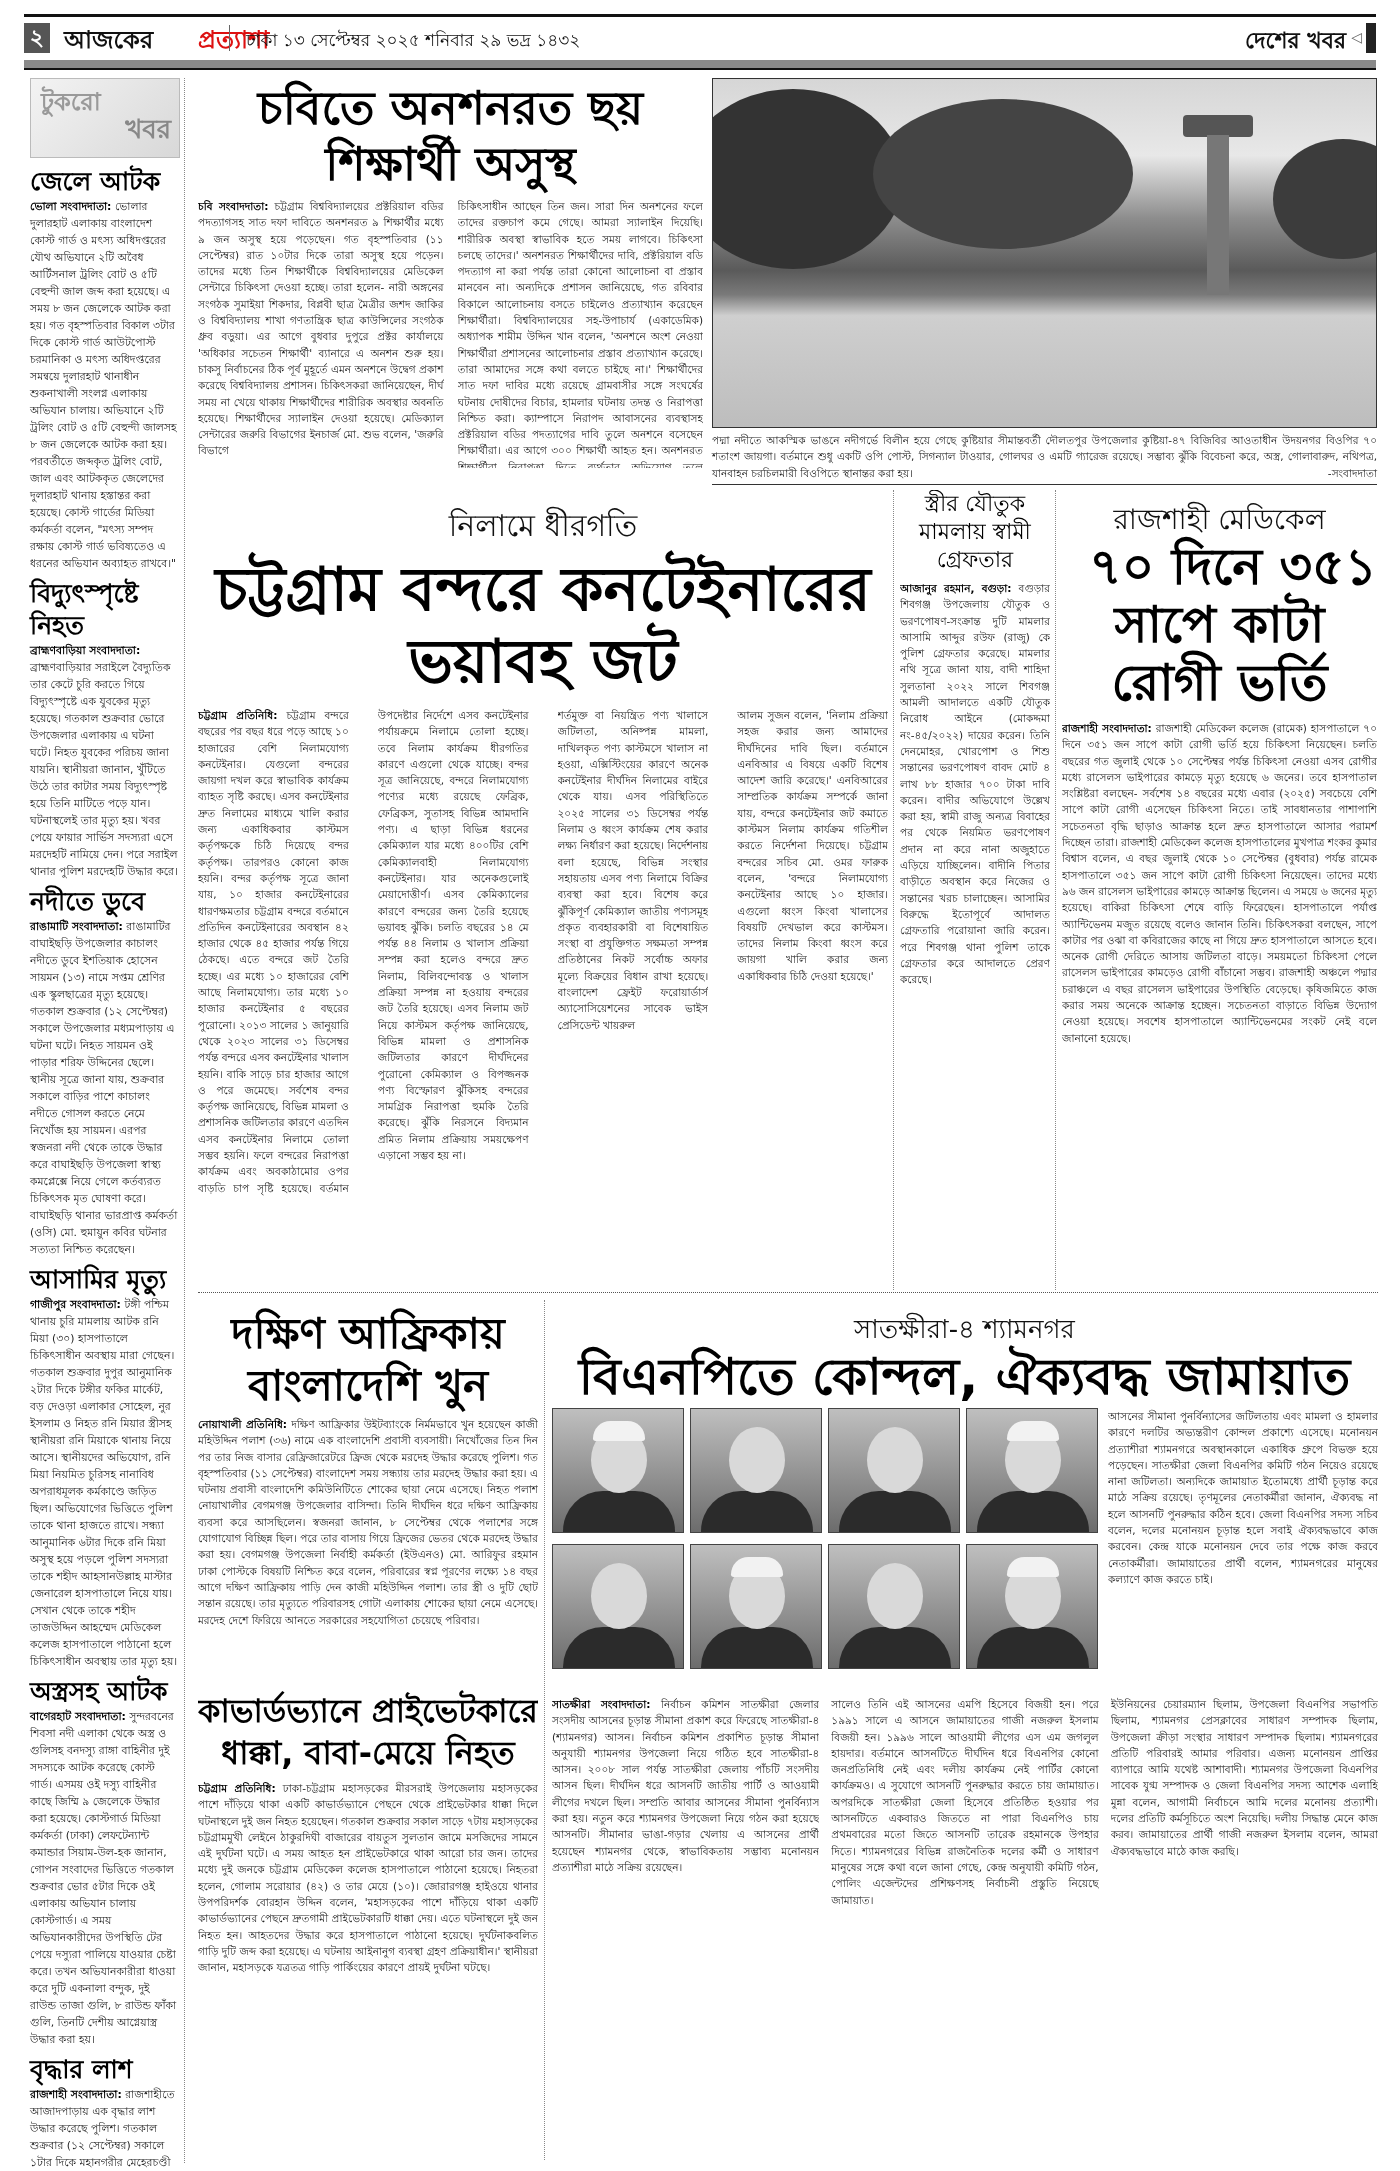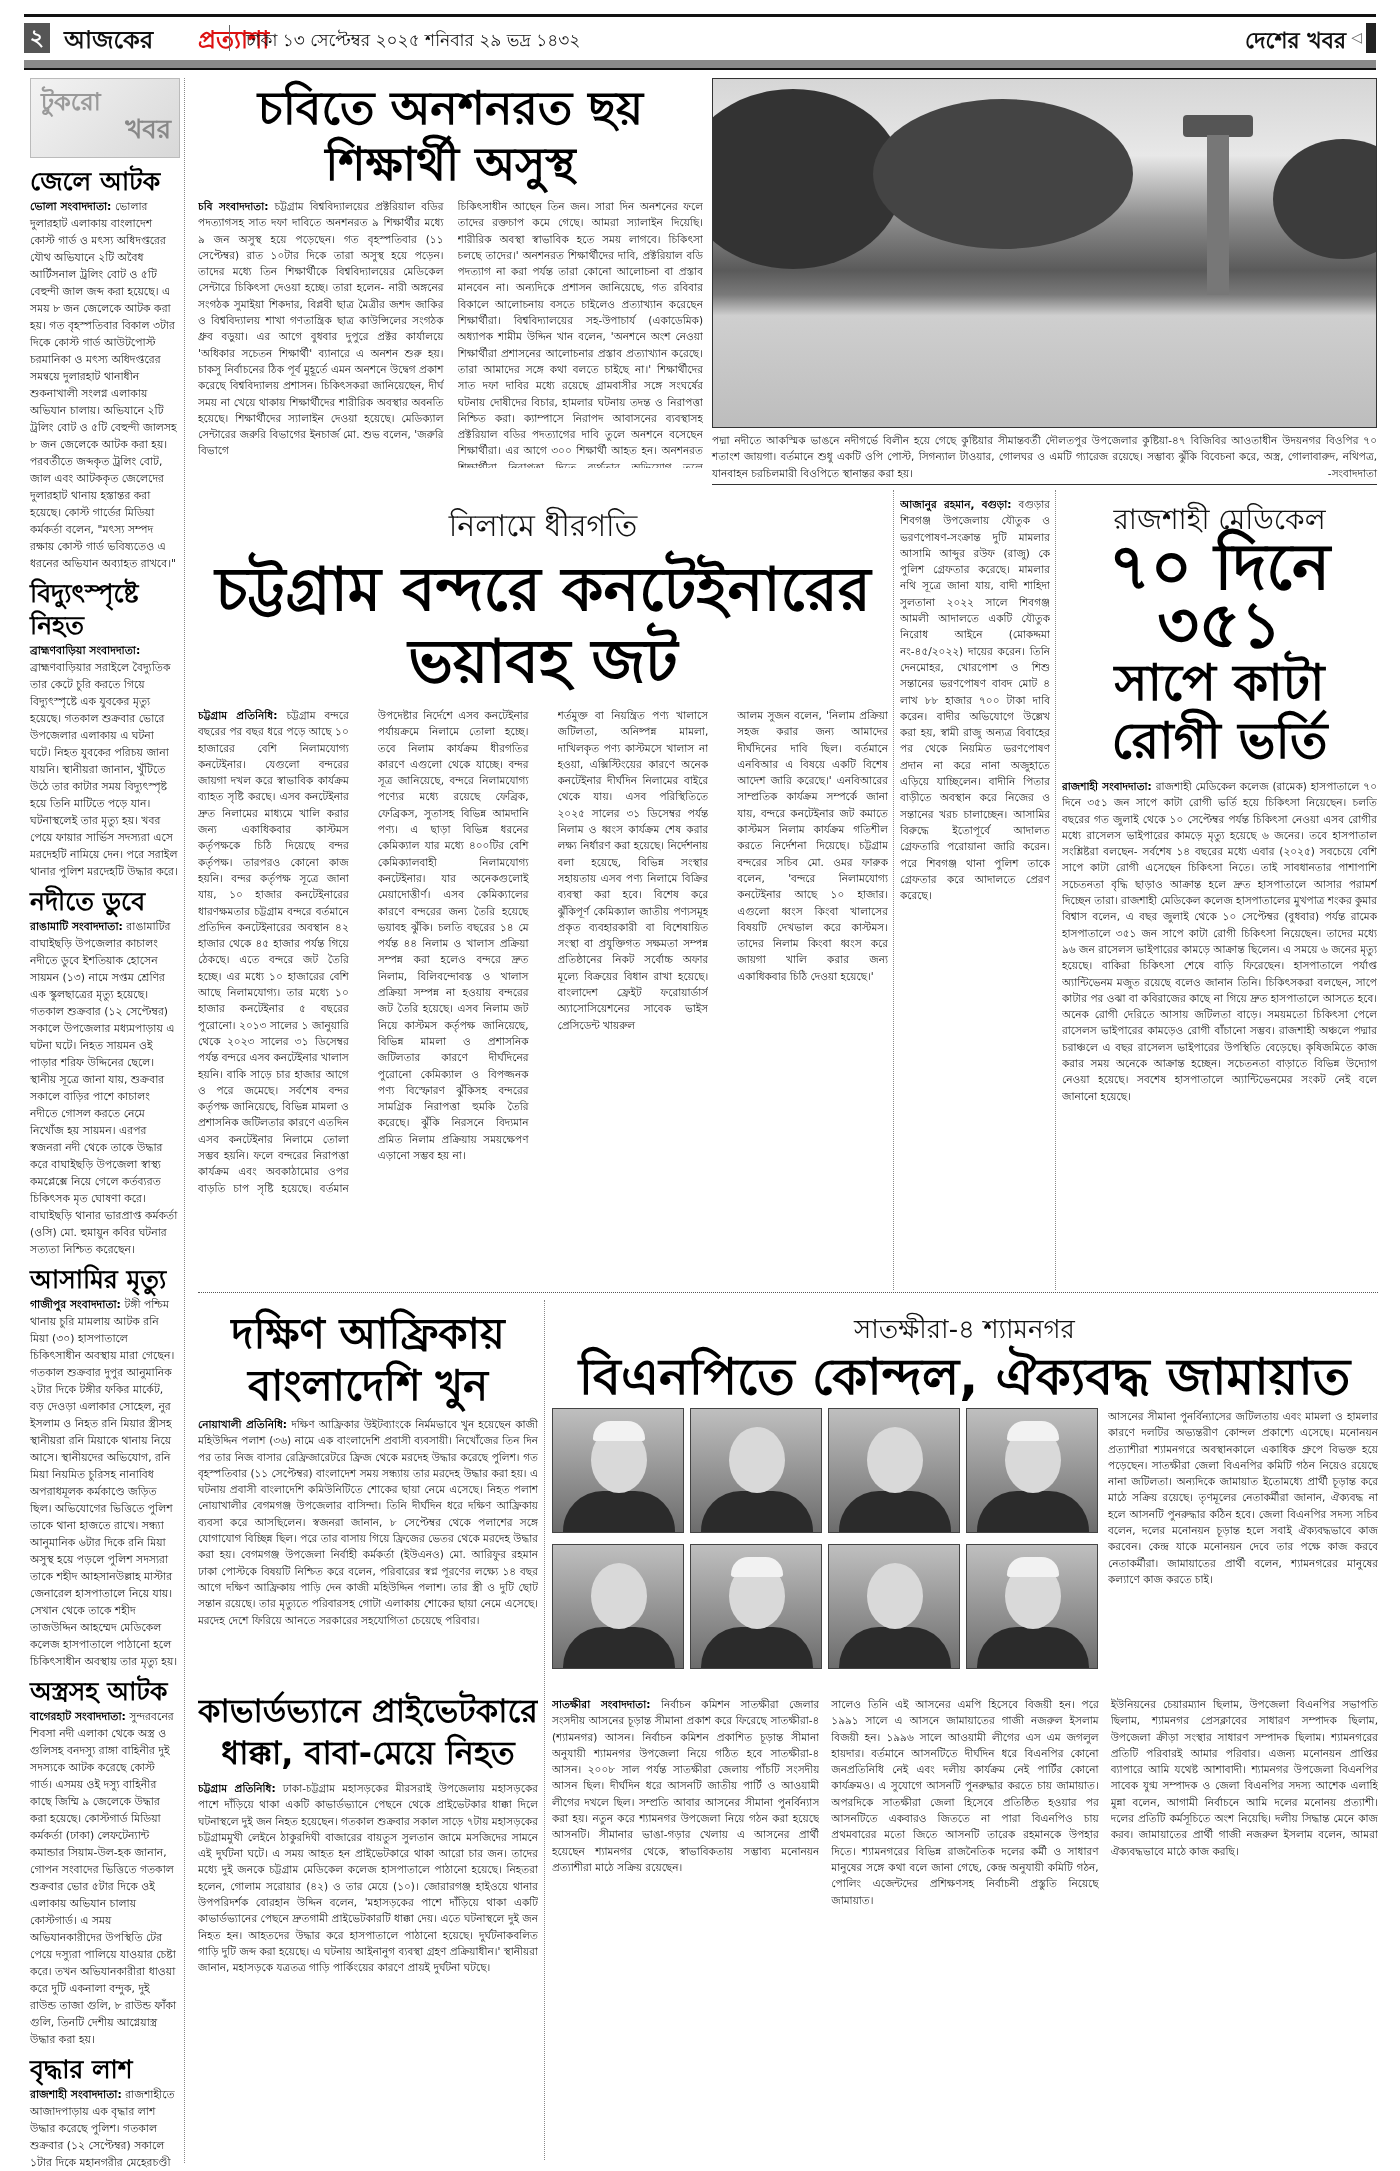--- a/index.html
+++ b/index.html
@@ -123,28 +123,29 @@
     <p class="body-text" style="flex:1; height:490px; overflow:hidden;"><span class="byline">চট্টগ্রাম প্রতিনিধি:</span> <span>চট্টগ্রাম বন্দরে বছরের পর বছর ধরে পড়ে আছে ১০ হাজারের বেশি নিলামযোগ্য কনটেইনার। যেগুলো বন্দরের জায়গা দখল করে স্বাভাবিক কার্যক্রম ব্যাহত সৃষ্টি করছে। এসব কনটেইনার দ্রুত নিলামের মাধ্যমে খালি করার জন্য একাধিকবার কাস্টমস কর্তৃপক্ষকে চিঠি দিয়েছে বন্দর কর্তৃপক্ষ। তারপরও কোনো কাজ হয়নি। বন্দর কর্তৃপক্ষ সূত্রে জানা যায়, ১০ হাজার কনটেইনারের ধারণক্ষমতার চট্টগ্রাম বন্দরে বর্তমানে প্রতিদিন কনটেইনারের অবস্থান ৪২ হাজার থেকে ৪৫ হাজার পর্যন্ত গিয়ে ঠেকছে। এতে বন্দরে জট তৈরি হচ্ছে। এর মধ্যে ১০ হাজারের বেশি আছে নিলামযোগ্য। তার মধ্যে ১০ হাজার কনটেইনার ৫ বছরের পুরোনো। ২০১৩ সালের ১ জানুয়ারি থেকে ২০২৩ সালের ৩১ ডিসেম্বর পর্যন্ত বন্দরে এসব কনটেইনার খালাস হয়নি। বাকি সাড়ে চার হাজার আগে ও পরে জমেছে। সর্বশেষ বন্দর কর্তৃপক্ষ জানিয়েছে, বিভিন্ন মামলা ও প্রশাসনিক জটিলতার কারণে এতদিন এসব কনটেইনার নিলামে তোলা সম্ভব হয়নি। ফলে বন্দরের নিরাপত্তা কার্যক্রম এবং অবকাঠামোর ওপর বাড়তি চাপ সৃষ্টি হয়েছে। বর্তমান সরকারের নৌ পরিবহন মন্ত্রণালয়ের</span></p>
     <p class="body-text" style="flex:1; height:490px; overflow:hidden;">উপদেষ্টার নির্দেশে এসব কনটেইনার পর্যায়ক্রমে নিলামে তোলা হচ্ছে। তবে নিলাম কার্যক্রম ধীরগতির কারণে এগুলো থেকে যাচ্ছে। বন্দর সূত্র জানিয়েছে, বন্দরে নিলামযোগ্য পণ্যের মধ্যে রয়েছে ফেব্রিক, ফেব্রিকস, সুতাসহ বিভিন্ন আমদানি পণ্য। এ ছাড়া বিভিন্ন ধরনের কেমিক্যাল যার মধ্যে ৪০০টির বেশি কেমিক্যালবাহী নিলামযোগ্য কনটেইনার। যার অনেকগুলোই মেয়াদোত্তীর্ণ। এসব কেমিক্যালের কারণে বন্দরের জন্য তৈরি হয়েছে ভয়াবহ ঝুঁকি। চলতি বছরের ১৪ মে পর্যন্ত ৪৪ নিলাম ও খালাস প্রক্রিয়া সম্পন্ন করা হলেও বন্দরে দ্রুত নিলাম, বিলিবন্দোবস্ত ও খালাস প্রক্রিয়া সম্পন্ন না হওয়ায় বন্দরের জট তৈরি হয়েছে। এসব নিলাম জট নিয়ে কাস্টমস কর্তৃপক্ষ জানিয়েছে, বিভিন্ন মামলা ও প্রশাসনিক জটিলতার কারণে দীর্ঘদিনের পুরোনো কেমিক্যাল ও বিপজ্জনক পণ্য বিস্ফোরণ ঝুঁকিসহ বন্দরের সামগ্রিক নিরাপত্তা হুমকি তৈরি করেছে। ঝুঁকি নিরসনে বিদ্যমান প্রমিত নিলাম প্রক্রিয়ায় সময়ক্ষেপণ এড়ানো সম্ভব হয় না।</p>
     <p class="body-text" style="flex:1; height:490px; overflow:hidden;">শর্তমুক্ত বা নিয়ন্ত্রিত পণ্য খালাসে জটিলতা, অনিষ্পন্ন মামলা, দাখিলকৃত পণ্য কাস্টমসে খালাস না হওয়া, এক্সিস্টিংয়ের কারণে অনেক কনটেইনার দীর্ঘদিন নিলামের বাইরে থেকে যায়। এসব পরিস্থিতিতে ২০২৫ সালের ৩১ ডিসেম্বর পর্যন্ত নিলাম ও ধ্বংস কার্যক্রম শেষ করার লক্ষ্য নির্ধারণ করা হয়েছে। নির্দেশনায় বলা হয়েছে, বিভিন্ন সংস্থার সহায়তায় এসব পণ্য নিলামে বিক্রির ব্যবস্থা করা হবে। বিশেষ করে ঝুঁকিপূর্ণ কেমিক্যাল জাতীয় পণ্যসমূহ প্রকৃত ব্যবহারকারী বা বিশেষায়িত সংস্থা বা প্রযুক্তিগত সক্ষমতা সম্পন্ন প্রতিষ্ঠানের নিকট সর্বোচ্চ অফার মূল্যে বিক্রয়ের বিধান রাখা হয়েছে। বাংলাদেশ ফ্রেইট ফরোয়ার্ডার্স অ্যাসোসিয়েশনের সাবেক ভাইস প্রেসিডেন্ট খায়রুল</p>
     <p class="body-text" style="flex:1; height:490px; overflow:hidden;">আলম সুজন বলেন, 'নিলাম প্রক্রিয়া সহজ করার জন্য আমাদের দীর্ঘদিনের দাবি ছিল। বর্তমানে এনবিআর এ বিষয়ে একটি বিশেষ আদেশ জারি করেছে।' এনবিআরের সাম্প্রতিক কার্যক্রম সম্পর্কে জানা যায়, বন্দরে কনটেইনার জট কমাতে কাস্টমস নিলাম কার্যক্রম গতিশীল করতে নির্দেশনা দিয়েছে। চট্টগ্রাম বন্দরের সচিব মো. ওমর ফারুক বলেন, 'বন্দরে নিলামযোগ্য কনটেইনার আছে ১০ হাজার। এগুলো ধ্বংস কিংবা খালাসের বিষয়টি দেখভাল করে কাস্টমস। তাদের নিলাম কিংবা ধ্বংস করে জায়গা খালি করার জন্য একাধিকবার চিঠি দেওয়া হয়েছে।'</p>
   </div>
 </article>
 
 <div class="vline" style="left:893px; top:490px; height:800px;"></div>
 
 <article class="col" style="left:900px; top:490px; width:150px; height:790px; overflow:hidden;">
+  <h3 class="headline" style="font-size:22px; line-height:28px; font-weight:normal;">স্ত্রীর যৌতুক মামলায় স্বামী গ্রেফতার</h3>
   <p class="body-text" style="margin-top:6px; height:700px; overflow:hidden;"><span class="byline">আজানুর রহমান, বগুড়া:</span> <span>বগুড়ার শিবগঞ্জ উপজেলায় যৌতুক ও ভরণপোষণ-সংক্রান্ত দুটি মামলার আসামি আব্দুর রউফ (রাজু) কে পুলিশ গ্রেফতার করেছে। মামলার নথি সূত্রে জানা যায়, বাদী শাহিদা সুলতানা ২০২২ সালে শিবগঞ্জ আমলী আদালতে একটি যৌতুক নিরোধ আইনে (মোকদ্দমা নং-৪৫/২০২২) দায়ের করেন। তিনি দেনমোহর, খোরপোশ ও শিশু সন্তানের ভরণপোষণ বাবদ মোট ৪ লাখ ৮৮ হাজার ৭০০ টাকা দাবি করেন। বাদীর অভিযোগে উল্লেখ করা হয়, স্বামী রাজু অন্যত্র বিবাহের পর থেকে নিয়মিত ভরণপোষণ প্রদান না করে নানা অজুহাতে এড়িয়ে যাচ্ছিলেন। বাদীনি পিতার বাড়ীতে অবস্থান করে নিজের ও সন্তানের খরচ চালাচ্ছেন। আসামির বিরুদ্ধে ইতোপূর্বে আদালত গ্রেফতারি পরোয়ানা জারি করেন। পরে শিবগঞ্জ থানা পুলিশ তাকে গ্রেফতার করে আদালতে প্রেরণ করেছে।</span></p>
 </article>
 
 <div class="vline" style="left:1055px; top:490px; height:800px;"></div>
 
 <article class="col" style="left:1062px; top:490px; width:315px; height:790px; overflow:hidden;">
   <div class="kicker" style="font-size:28px; line-height:36px;">রাজশাহী মেডিকেল</div>
-  <h2 class="headline" style="font-size:64px; line-height:58px;">৭০ দিনে ৩৫১</h2>
+  <h2 class="headline" style="font-size:50px; line-height:58px;text-align:right;">৭০ দিনে ৩৫১</h2>
   <h2 class="headline" style="font-size:50px; line-height:58px;">সাপে কাটা</h2>
   <h2 class="headline" style="font-size:50px; line-height:58px;">রোগী ভর্তি</h2>
   <p class="body-text" style="margin-top:8px; height:520px; overflow:hidden;"><span class="byline">রাজশাহী সংবাদদাতা:</span> <span>রাজশাহী মেডিকেল কলেজ (রামেক) হাসপাতালে ৭০ দিনে ৩৫১ জন সাপে কাটা রোগী ভর্তি হয়ে চিকিৎসা নিয়েছেন। চলতি বছরের গত জুলাই থেকে ১০ সেপ্টেম্বর পর্যন্ত চিকিৎসা নেওয়া এসব রোগীর মধ্যে রাসেলস ভাইপারের কামড়ে মৃত্যু হয়েছে ৬ জনের। তবে হাসপাতাল সংশ্লিষ্টরা বলছেন- সর্বশেষ ১৪ বছরের মধ্যে এবার (২০২৫) সবচেয়ে বেশি সাপে কাটা রোগী এসেছেন চিকিৎসা নিতে। তাই সাবধানতার পাশাপাশি সচেতনতা বৃদ্ধি ছাড়াও আক্রান্ত হলে দ্রুত হাসপাতালে আসার পরামর্শ দিচ্ছেন তারা। রাজশাহী মেডিকেল কলেজ হাসপাতালের মুখপাত্র শংকর কুমার বিশ্বাস বলেন, এ বছর জুলাই থেকে ১০ সেপ্টেম্বর (বুধবার) পর্যন্ত রামেক হাসপাতালে ৩৫১ জন সাপে কাটা রোগী চিকিৎসা নিয়েছেন। তাদের মধ্যে ৯৬ জন রাসেলস ভাইপারের কামড়ে আক্রান্ত ছিলেন। এ সময়ে ৬ জনের মৃত্যু হয়েছে। বাকিরা চিকিৎসা শেষে বাড়ি ফিরেছেন। হাসপাতালে পর্যাপ্ত অ্যান্টিভেনম মজুত রয়েছে বলেও জানান তিনি। চিকিৎসকরা বলছেন, সাপে কাটার পর ওঝা বা কবিরাজের কাছে না গিয়ে দ্রুত হাসপাতালে আসতে হবে। অনেক রোগী দেরিতে আসায় জটিলতা বাড়ে। সময়মতো চিকিৎসা পেলে রাসেলস ভাইপারের কামড়েও রোগী বাঁচানো সম্ভব। রাজশাহী অঞ্চলে পদ্মার চরাঞ্চলে এ বছর রাসেলস ভাইপারের উপস্থিতি বেড়েছে। কৃষিজমিতে কাজ করার সময় অনেকে আক্রান্ত হচ্ছেন। সচেতনতা বাড়াতে বিভিন্ন উদ্যোগ নেওয়া হয়েছে। সবশেষ হাসপাতালে অ্যান্টিভেনমের সংকট নেই বলে জানানো হয়েছে।</span></p>
 </article>
 
 <div class="divider-h" style="left:198px; top:1292px; width:1180px;"></div>
 
 <article class="col" style="left:198px; top:1300px; width:340px; height:370px; overflow:hidden;">
   <h2 class="headline" style="font-size:42px; line-height:52px; margin-top:8px;">দক্ষিণ আফ্রিকায়</h2>
   <h2 class="headline" style="font-size:42px; line-height:52px;">বাংলাদেশি খুন</h2>

